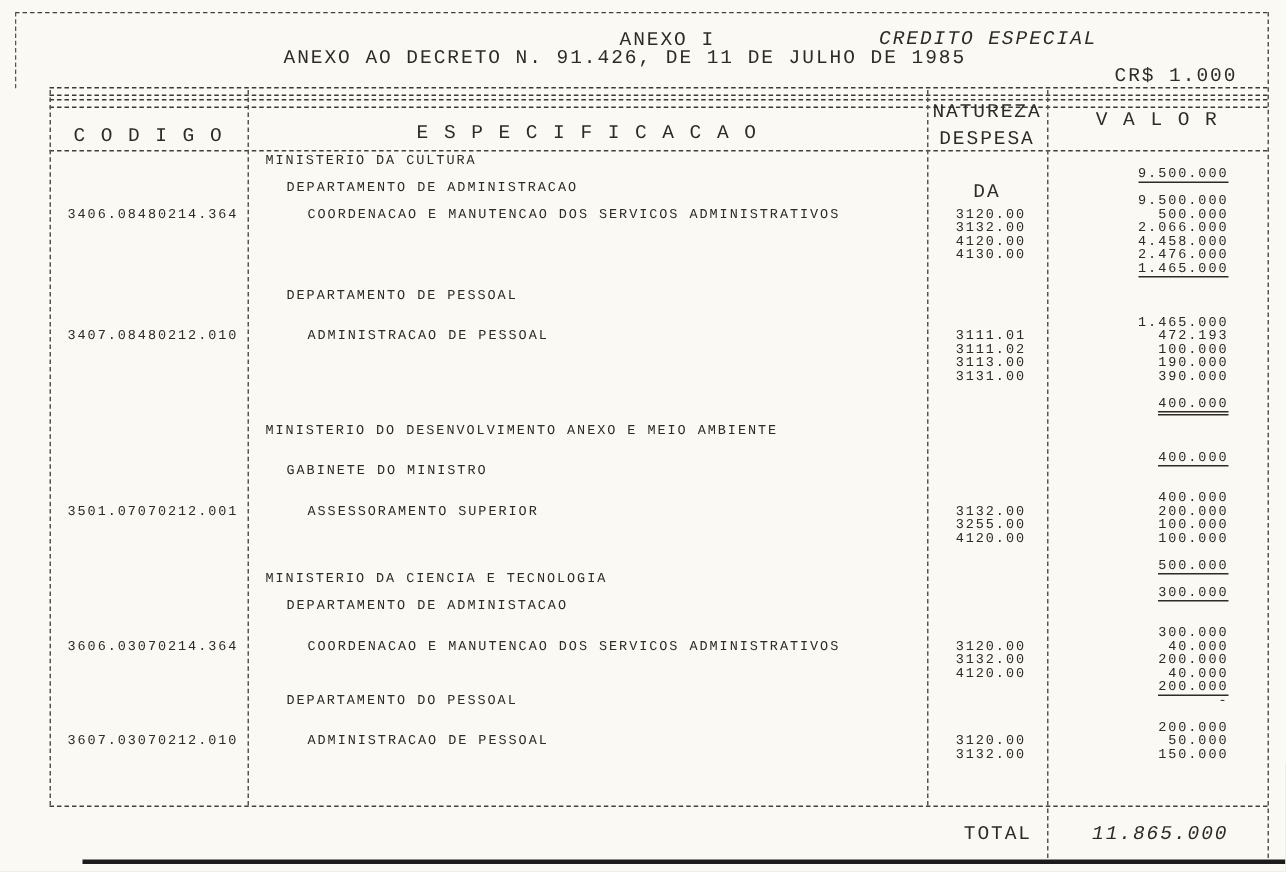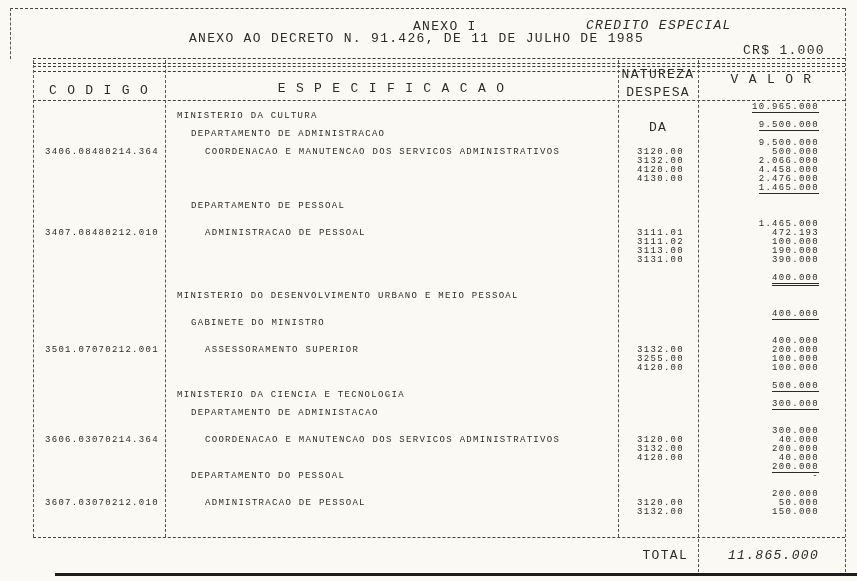--- a/index.html
+++ b/index.html
@@ -68,26 +68,20 @@
 
   <div class="vline" style="left:33px;top:60px;height:477px;"></div>
   <div class="vline" style="left:165px;top:60px;height:477px;"></div>
   <div class="vline" style="left:618px;top:60px;height:477px;"></div>
   <div class="vline" style="left:698px;top:60px;height:512px;"></div>
   <div class="vline" style="left:845px;top:8px;height:564px;"></div>
 
   <div id="table-body">
       <div class="row">
         <div class="cell c-code"></div>
-        <div class="cell c-spec ind0"></div>
-        <div class="cell c-nat"></div>
-        <div class="cell c-val"><span class="u">10.965.000</span></div>
-      </div>
-      <div class="row">
-        <div class="cell c-code"></div>
         <div class="cell c-spec ind0">MINISTERIO DA CULTURA</div>
         <div class="cell c-nat"></div>
         <div class="cell c-val"></div>
       </div>
       <div class="row">
         <div class="cell c-code"></div>
         <div class="cell c-spec ind0"></div>
         <div class="cell c-nat"></div>
         <div class="cell c-val"><span class="u">9.500.000</span></div>
       </div>
@@ -194,21 +188,21 @@
         <div class="cell c-val"><span class="u2">400.000</span></div>
       </div>
       <div class="row">
         <div class="cell c-code"></div>
         <div class="cell c-spec ind0"></div>
         <div class="cell c-nat"></div>
         <div class="cell c-val"></div>
       </div>
       <div class="row">
         <div class="cell c-code"></div>
-        <div class="cell c-spec ind0">MINISTERIO DO DESENVOLVIMENTO URBANO E MEIO PESSOAL</div>
+        <div class="cell c-spec ind0">MINISTERIO DO DESENVOLVIMENTO ANEXO E MEIO AMBIENTE</div>
         <div class="cell c-nat"></div>
         <div class="cell c-val"></div>
       </div>
       <div class="row">
         <div class="cell c-code"></div>
         <div class="cell c-spec ind0"></div>
         <div class="cell c-nat"></div>
         <div class="cell c-val"></div>
       </div>
       <div class="row">

